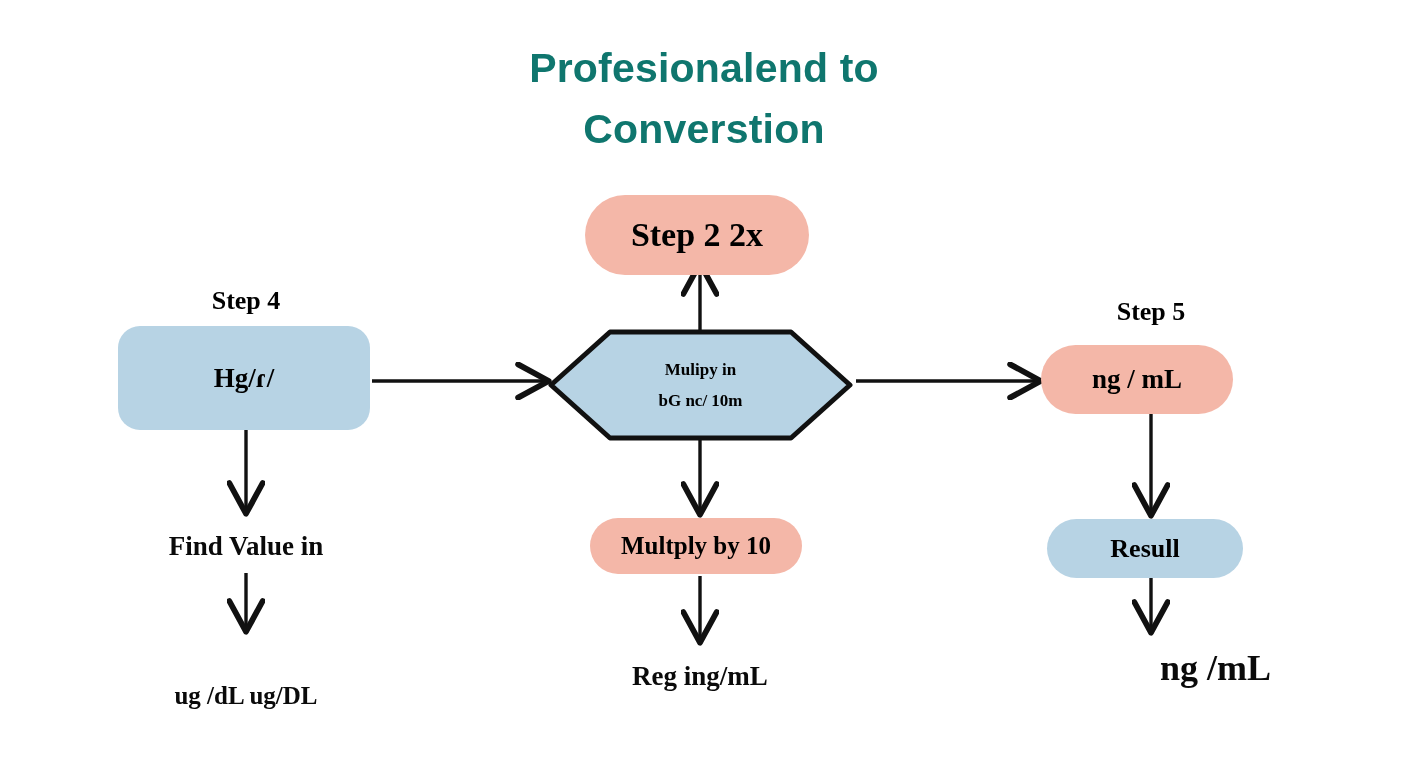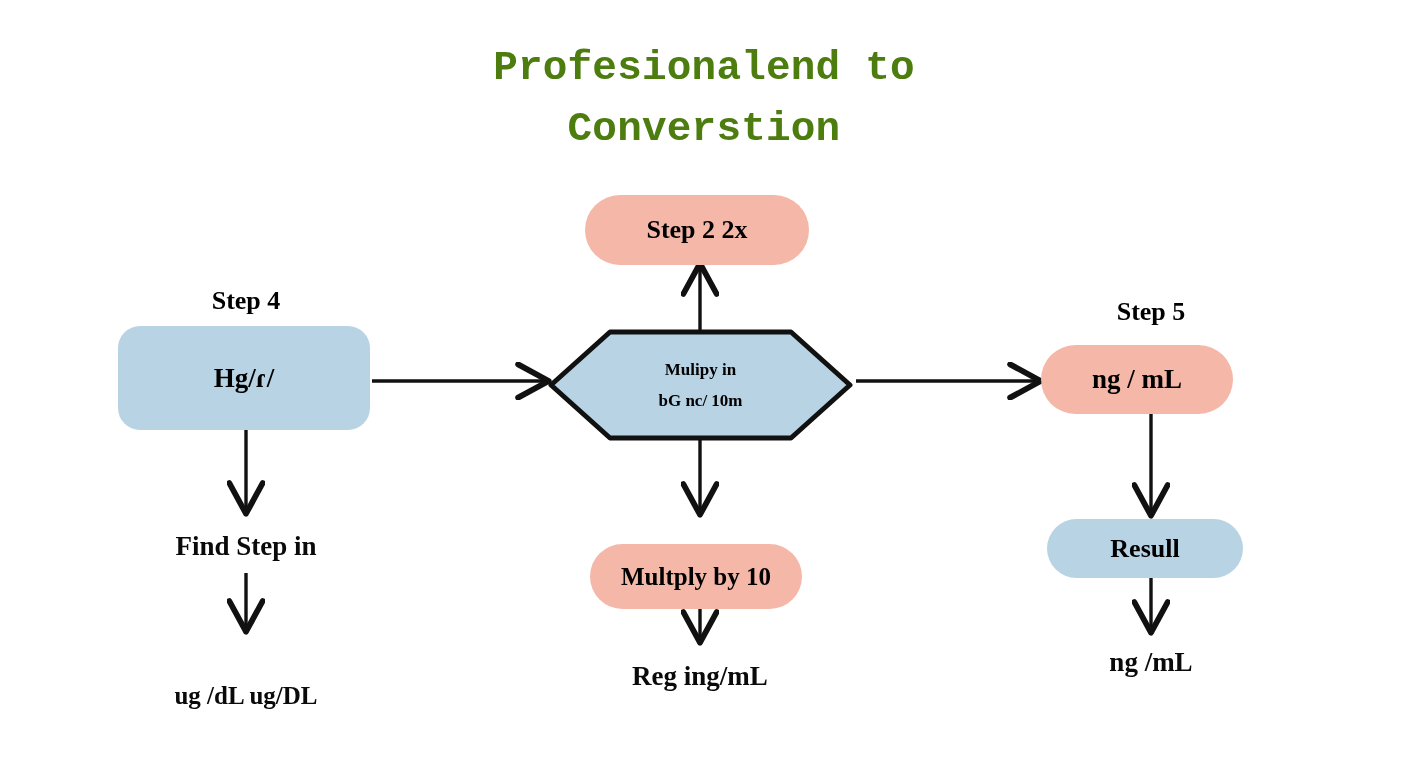--- a/index.html
+++ b/index.html
@@ -23,26 +23,26 @@
     height: 768px;
   }
 
   
   .title {
     position: absolute;
     left: 0;
     top: 38px;
     width: 1408px;
     text-align: center;
-    font-family: Liberation Mono, monospace;
+    font-family: Liberation Sans, sans-serif;
     font-weight: bold;
     font-size: 41px;
     line-height: 61px;
     letter-spacing: 0.2px;
-    color: #4d7c0f;
+    color: #0f766e;
   }
   .title .line { display: block; }
 
   
   .node {
     position: absolute;
     display: flex;
     align-items: center;
     justify-content: center;
     text-align: center;
@@ -157,41 +157,41 @@
 
     <line x1="1151" y1="414" x2="1151" y2="513" stroke-width="3.4" marker-end="url(#ah)"></line>
 
     <line x1="1151" y1="578" x2="1151" y2="630" stroke-width="3.4" marker-end="url(#ah)"></line>
   </svg>
 
   <div class="step-caption" style="left:126px; top:286px; width:240px;">Step 4</div>
 
   <div class="node shape-roundrect fill-blue" style="left:118px; top:326px; width:252px; height:104px; font-size:27px;">Hg/ɾ/</div>
 
-  <div class="flow-text" style="left:126px; top:531px; width:240px; font-size:27px;">Find Step in</div>
+  <div class="flow-text" style="left:126px; top:531px; width:240px; font-size:27px;">Find Value in</div>
 
   <div class="flow-text" style="left:126px; top:682px; width:240px; font-size:25px;">ug /dL ug/DL</div>
 
-  <div class="node shape-pill fill-salmon" style="left:585px; top:195px; width:224px; height:70px; font-size:26px;">Step 2 2x</div>
+  <div class="node shape-pill fill-salmon" style="left:585px; top:195px; width:224px; height:80px; font-size:34px;">Step 2 2x</div>
 
   <div class="hex-wrap">
     <svg width="305" height="112" viewBox="0 0 305 112">
       <polygon points="62,3 243,3 302,56 243,109 62,109 3,56" fill="#b7d3e4" stroke="#111111" stroke-width="5" stroke-linejoin="round"></polygon>
     </svg>
     <div class="hex-label">
       <span>Mulipy in</span>
       <span>bG nc/ 10m</span>
     </div>
   </div>
 
-  <div class="node shape-pill fill-salmon" style="left:590px; top:544px; width:212px; height:65px; font-size:25px;">Multply by 10</div>
+  <div class="node shape-pill fill-salmon" style="left:590px; top:518px; width:212px; height:56px; font-size:25px;">Multply by 10</div>
 
   <div class="flow-text" style="left:580px; top:661px; width:240px; font-size:27px;">Reg ing/mL</div>
 
   <div class="step-caption" style="left:1031px; top:297px; width:240px;">Step 5</div>
 
   <div class="node shape-pill fill-salmon" style="left:1041px; top:345px; width:192px; height:69px; font-size:27px;">ng / mL</div>
 
   <div class="node shape-pill fill-blue" style="left:1047px; top:519px; width:196px; height:59px; font-size:26px;">Resull</div>
 
-  <div class="flow-text" style="left:1031px; top:647px; width:240px; font-size:27px;">ng /mL</div>
+  <div class="flow-text" style="left:1031px; top:647px; width:240px; font-size:36px;text-align:right;">ng /mL</div>
 
 </div>
 
 </body></html>

